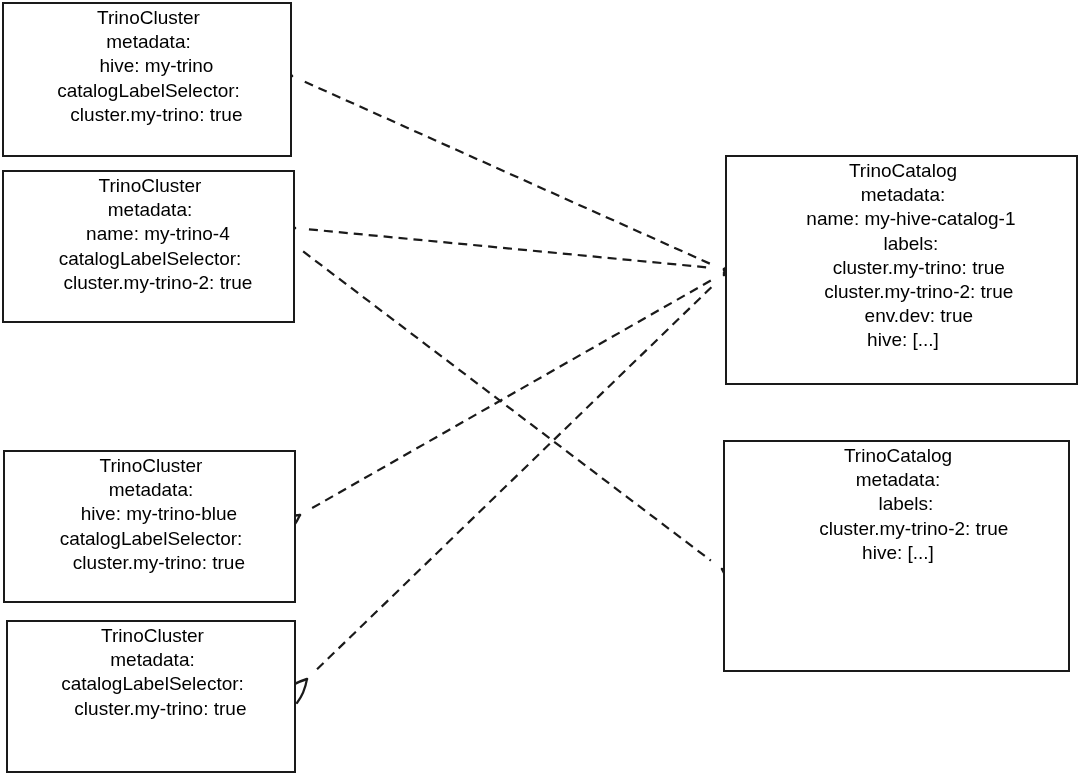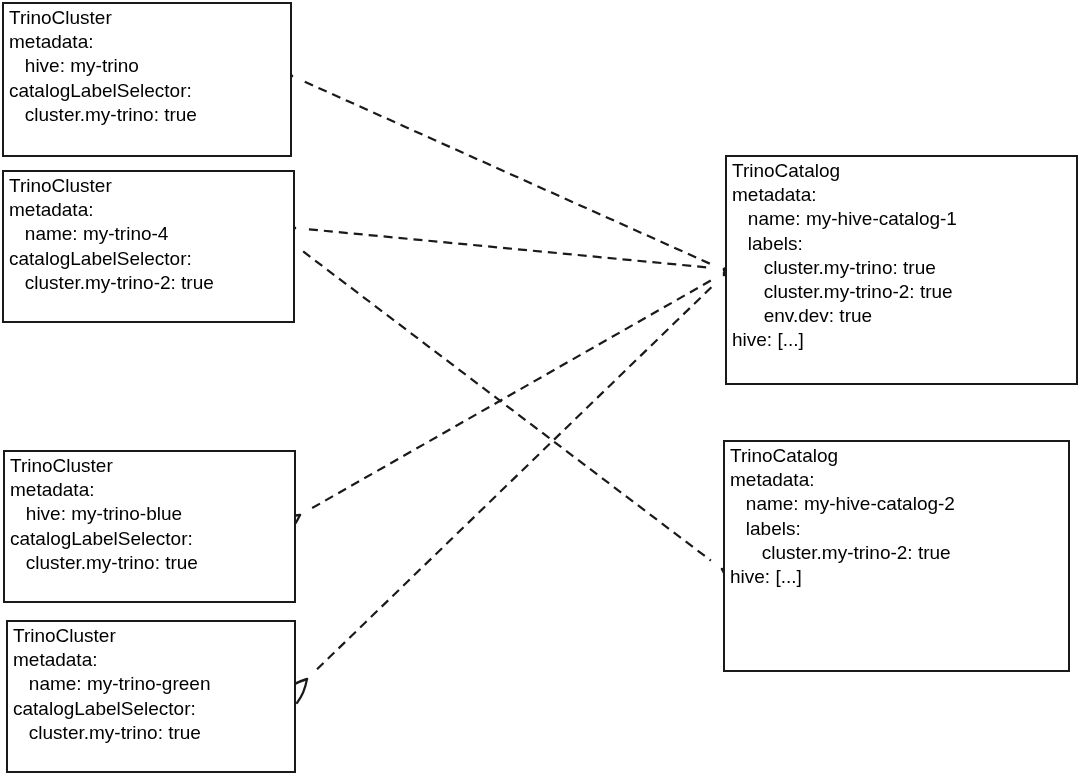--- a/index.html
+++ b/index.html
@@ -37,20 +37,21 @@
     right: 2px;
     font-size: 19px;
     line-height: 24.2px;
     color: #000000;
     white-space: pre;
     font-family: "Liberation Sans", sans-serif;
   }
   .node-line {
     white-space: pre;
     display: block;
+    text-align: center;
   }
 </style>
 </head>
 <body>
 
 <div id="canvas">
 
   <svg class="arrow-layer" width="1082" height="775" viewBox="0 0 1082 775" xmlns="http://www.w3.org/2000/svg">
       <g>
         <line x1="304.77132255276337" y1="81.73526985008355" x2="711.2286774472366" y2="264.26473014991643" stroke="#1a1a1a" stroke-width="2.2" stroke-dasharray="9 6"></line>
@@ -113,23 +114,23 @@
       <div class="node-box" style="left: 2px; top: 2px; width: 290px; height: 155px; border-color: rgb(26, 26, 26);">
         <div class="node-text" style="color: rgb(0, 0, 0);"><span class="node-line">TrinoCluster</span><span class="node-line">metadata:</span><span class="node-line">   hive: my-trino</span><span class="node-line">catalogLabelSelector:</span><span class="node-line">   cluster.my-trino: true</span></div>
       </div>
       <div class="node-box" style="left: 2px; top: 170px; width: 293px; height: 153px; border-color: rgb(26, 26, 26);">
         <div class="node-text" style="color: rgb(0, 0, 0);"><span class="node-line">TrinoCluster</span><span class="node-line">metadata:</span><span class="node-line">   name: my-trino-4</span><span class="node-line">catalogLabelSelector:</span><span class="node-line">   cluster.my-trino-2: true</span></div>
       </div>
       <div class="node-box" style="left: 3px; top: 450px; width: 293px; height: 153px; border-color: rgb(26, 26, 26);">
         <div class="node-text" style="color: rgb(0, 0, 0);"><span class="node-line">TrinoCluster</span><span class="node-line">metadata:</span><span class="node-line">   hive: my-trino-blue</span><span class="node-line">catalogLabelSelector:</span><span class="node-line">   cluster.my-trino: true</span></div>
       </div>
       <div class="node-box" style="left: 6px; top: 620px; width: 290px; height: 153px; border-color: rgb(26, 26, 26);">
-        <div class="node-text" style="color: rgb(0, 0, 0);"><span class="node-line">TrinoCluster</span><span class="node-line">metadata:</span><span class="node-line">   name: my-trino-green</span><span class="node-line">catalogLabelSelector:</span><span class="node-line">   cluster.my-trino: true</span></div>
+        <div class="node-text" style="color: rgb(0, 0, 0);"><span class="node-line">TrinoCluster</span><span class="node-line">metadata:</span><span class="node-line">catalogLabelSelector:</span><span class="node-line">   cluster.my-trino: true</span></div>
       </div>
       <div class="node-box" style="left: 725px; top: 155px; width: 353px; height: 230px; border-color: rgb(26, 26, 26);">
         <div class="node-text" style="color: rgb(0, 0, 0);"><span class="node-line">TrinoCatalog</span><span class="node-line">metadata:</span><span class="node-line">   name: my-hive-catalog-1</span><span class="node-line">   labels:</span><span class="node-line">      cluster.my-trino: true</span><span class="node-line">      cluster.my-trino-2: true</span><span class="node-line">      env.dev: true</span><span class="node-line">hive: [...]</span></div>
       </div>
       <div class="node-box" style="left: 723px; top: 440px; width: 347px; height: 232px; border-color: rgb(26, 26, 26);">
-        <div class="node-text" style="color: rgb(0, 0, 0);"><span class="node-line">TrinoCatalog</span><span class="node-line">metadata:</span><span class="node-line">   name: my-hive-catalog-2</span><span class="node-line">   labels:</span><span class="node-line">      cluster.my-trino-2: true</span><span class="node-line">hive: [...]</span></div>
+        <div class="node-text" style="color: rgb(0, 0, 0);"><span class="node-line">TrinoCatalog</span><span class="node-line">metadata:</span><span class="node-line">   labels:</span><span class="node-line">      cluster.my-trino-2: true</span><span class="node-line">hive: [...]</span></div>
       </div>
     </div>
 
 </div>
 
 </body></html>

